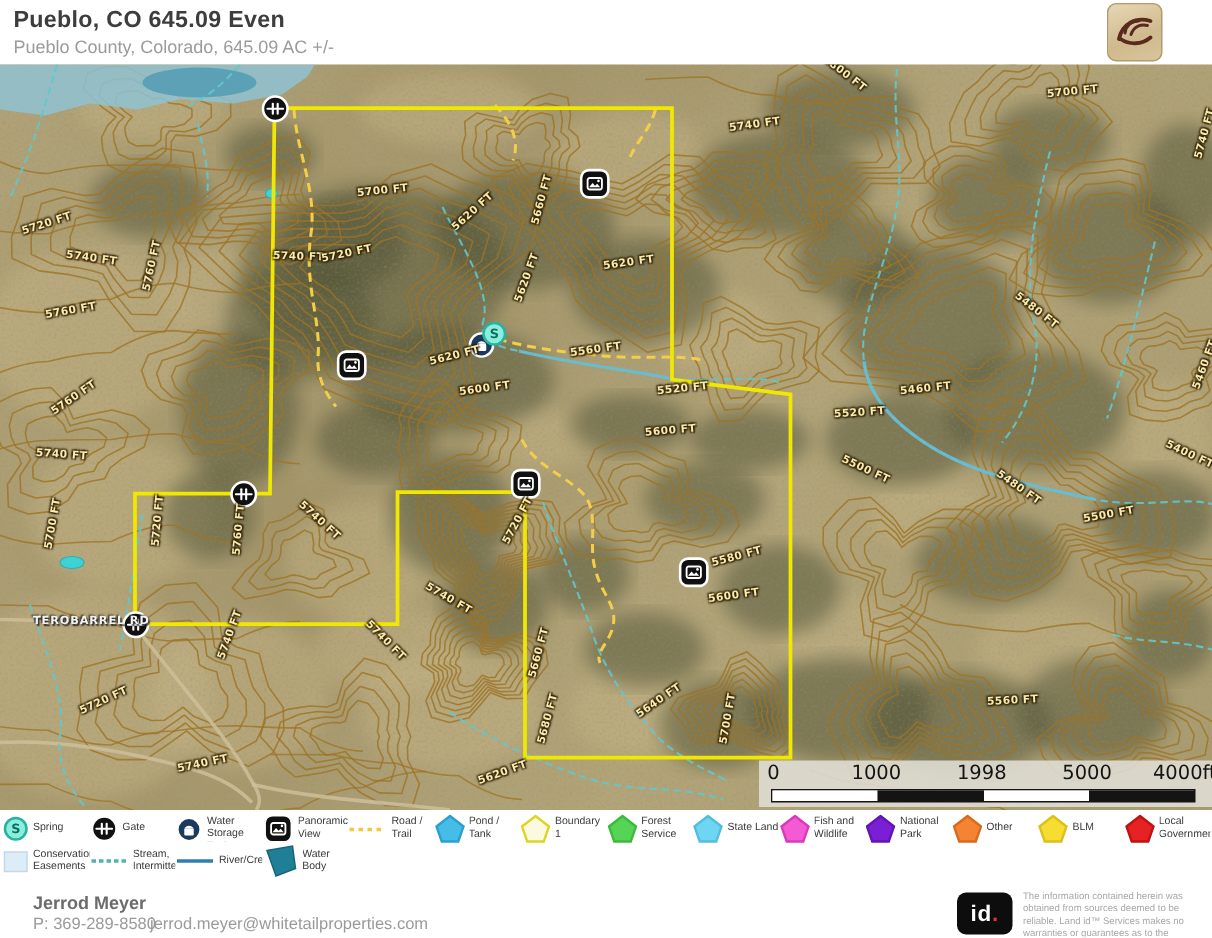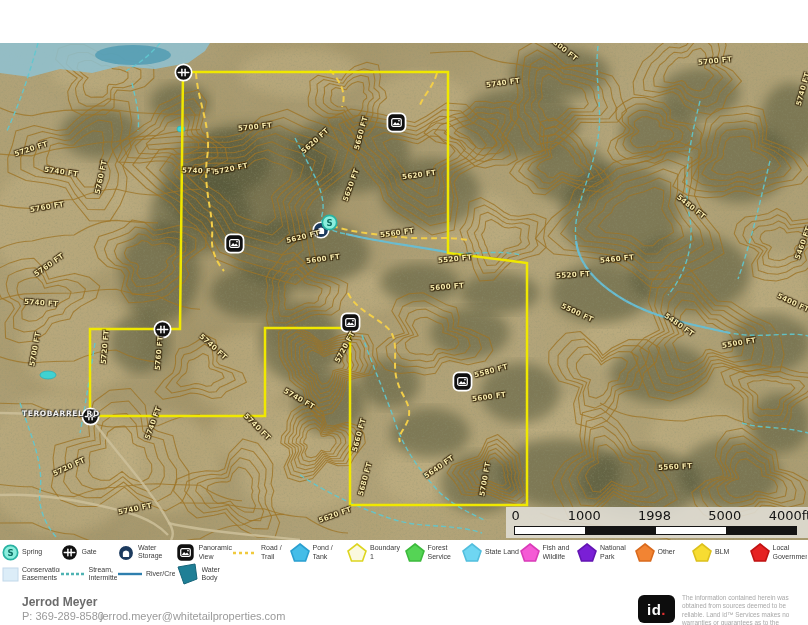--- a/index.html
+++ b/index.html
@@ -46,20 +46,34 @@
   #agent-email{position:absolute;left:100px;top:22px;font-size:11px;color:#9a9a9a;}
   #id-logo{position:absolute;left:638px;top:7px;width:37px;height:28px;background:#0d0d0d;border-radius:6px;
     color:#fff;font-weight:bold;font-size:15px;display:flex;align-items:center;justify-content:center;letter-spacing:.5px;}
   #id-logo .dot{color:#e03030;}
   #disclaimer{position:absolute;left:682px;top:6px;width:122px;font-size:6.4px;line-height:1.3;color:#a8a8a8;}
 </style>
 </head>
 <body>
 <div id="app">
 
+<div id="header">
+  <div id="title">Pueblo, CO 645.09 Even</div>
+  <div id="subtitle">Pueblo County, Colorado, 645.09 AC +/-</div>
+  <div id="brand-logo">
+    <svg width="35" height="37" viewBox="0 0 35 37">
+      <g fill="none" stroke="#5b2a1e" stroke-linecap="round">
+        <path d="M7,23 C9,13 18,8 28,11" stroke-width="2.6"></path>
+        <path d="M11,19 C12,13 16,11 20,11" stroke-width="2"></path>
+        <path d="M15,20 C17,14 22,13 26,14" stroke-width="2"></path>
+        <path d="M8,23 C14,27 22,27 28,22" stroke-width="2.6"></path>
+      </g>
+    </svg>
+  </div>
+</div>
 
 <div id="map">
   <svg class="layer" id="map-svg" width="808" height="497" viewBox="0 0 808 497">
     <defs>
       <filter id="blur6">
             <feGaussianBlur stdDeviation="6"></feGaussianBlur>
           </filter>
       <filter id="spk" x="0" y="0" width="100%" height="100%">
         <feTurbulence type="fractalNoise" baseFrequency="0.55" numOctaves="2" seed="7"></feTurbulence>
         <feColorMatrix type="matrix" values="0 0 0 0 0.27  0 0 0 0 0.29  0 0 0 0 0.17  0.9 0.9 0.9 0 -1.3"></feColorMatrix>

